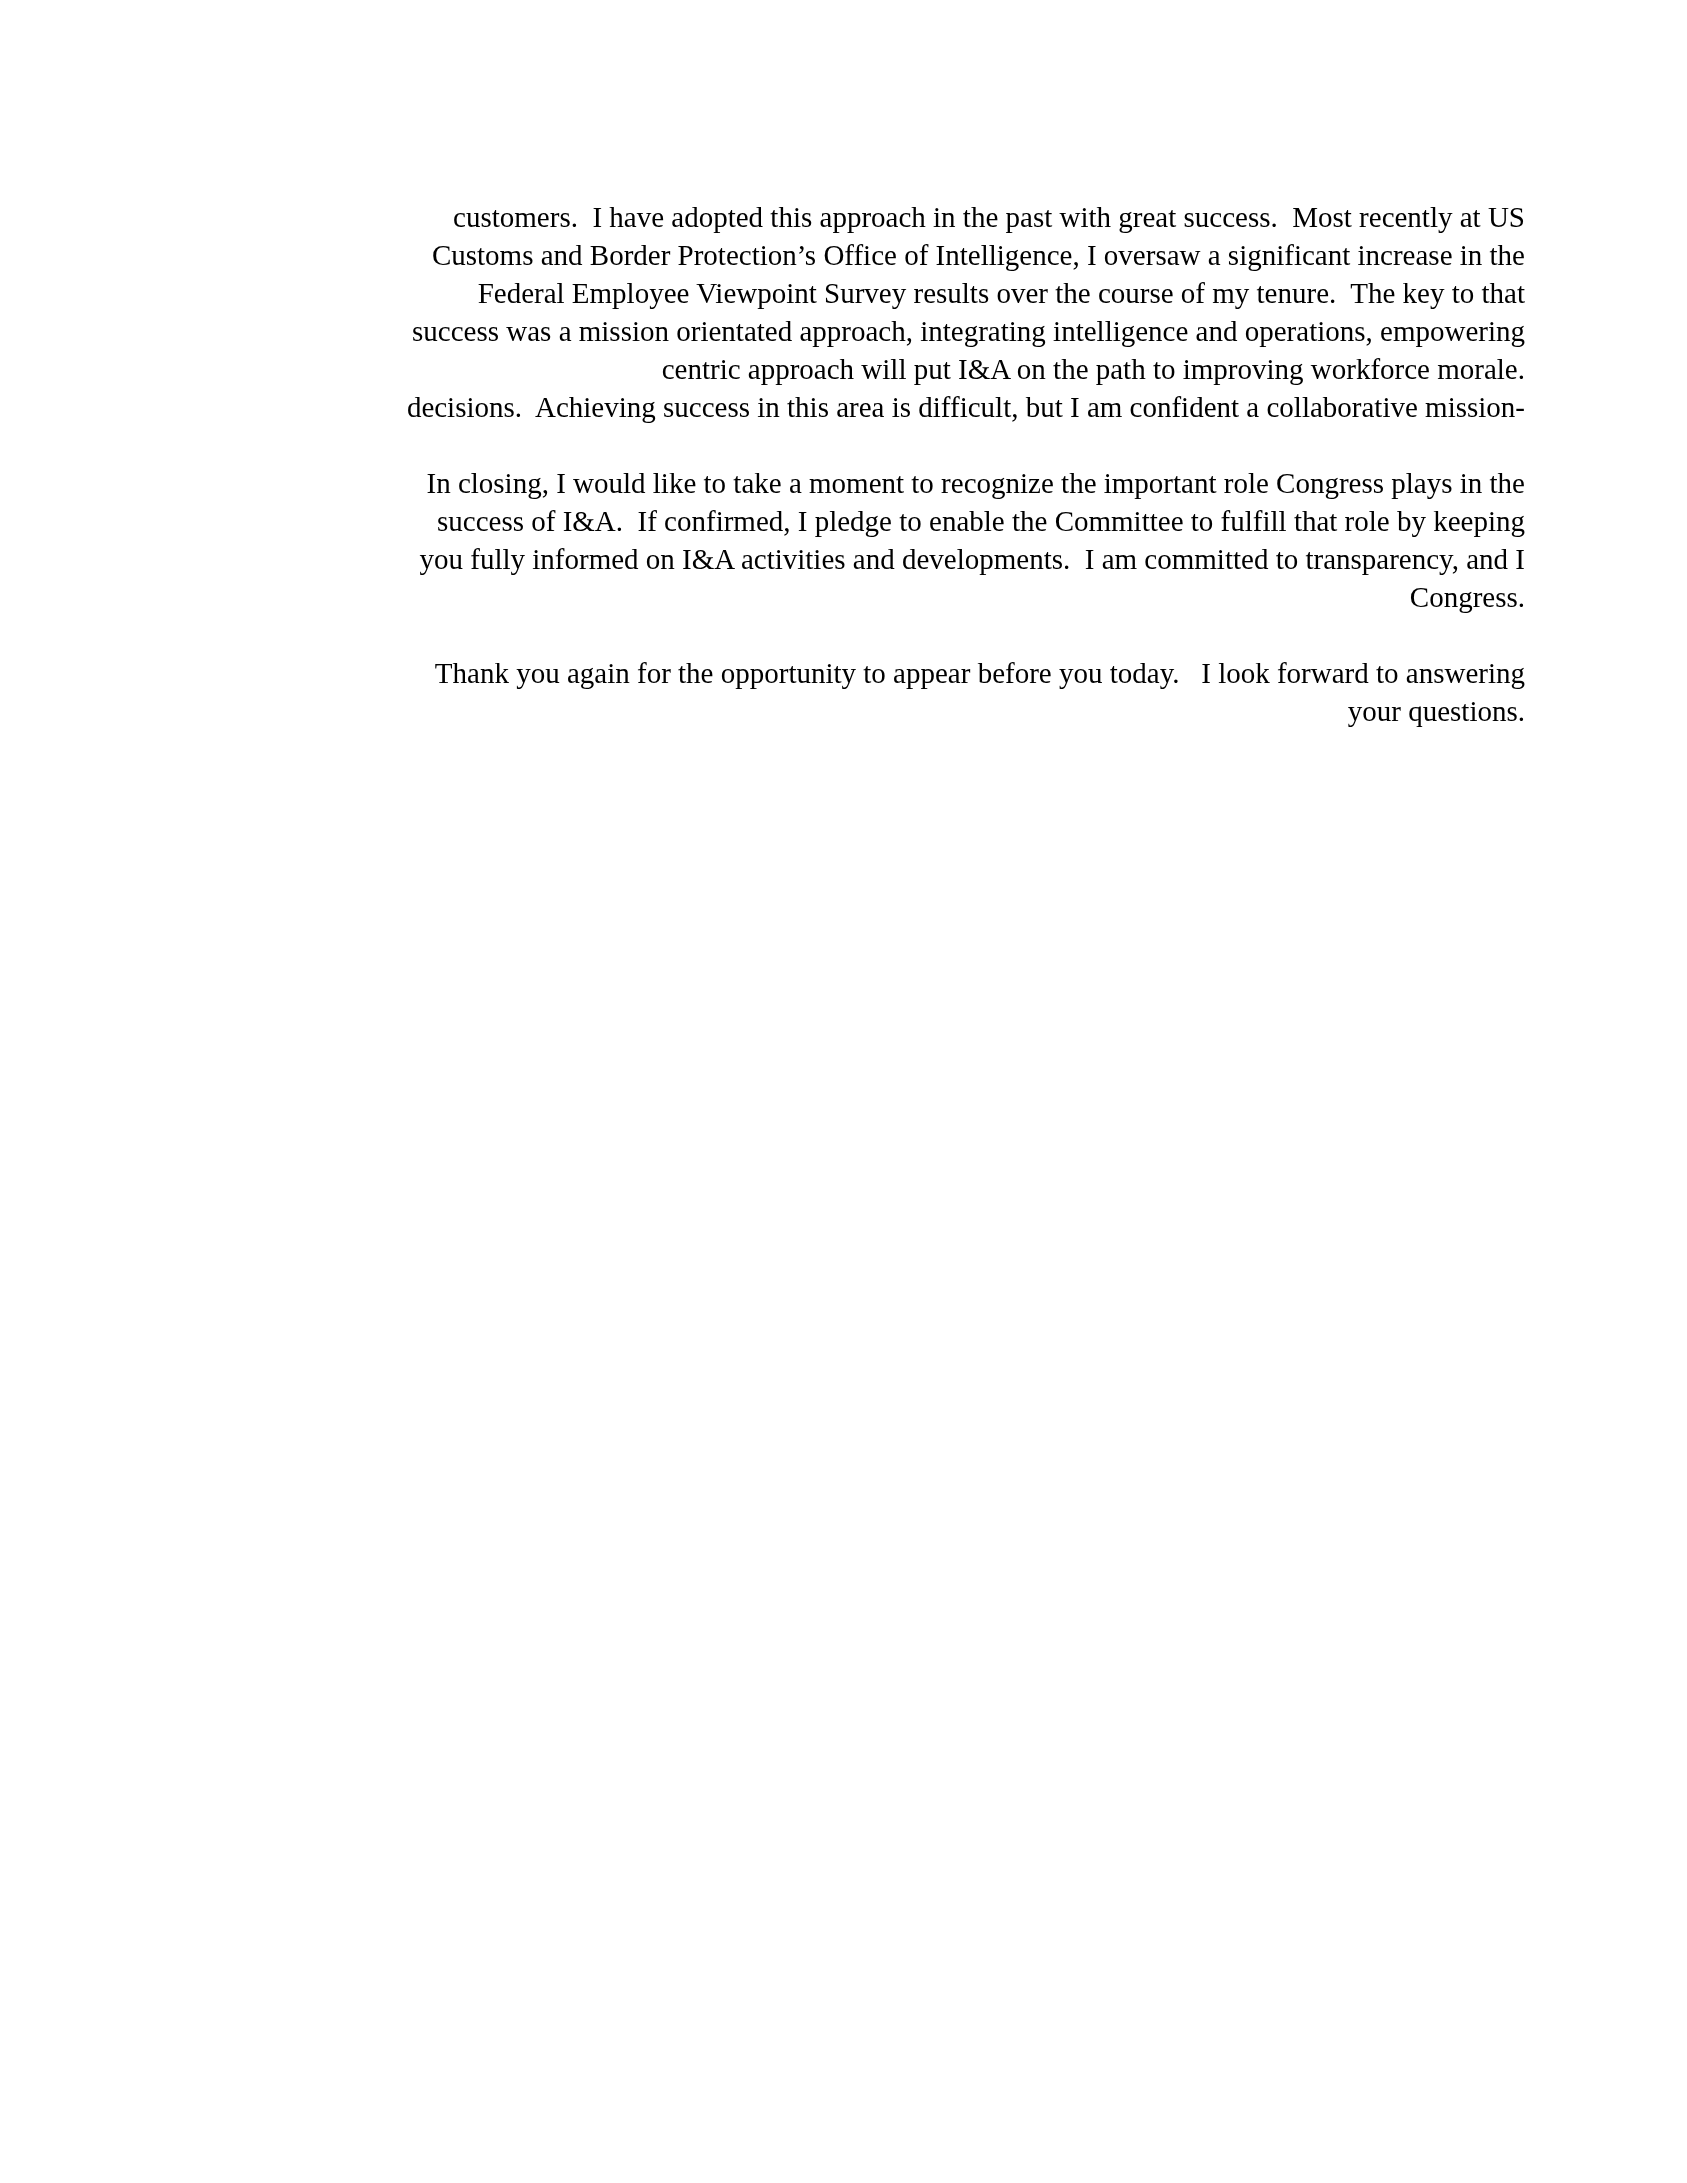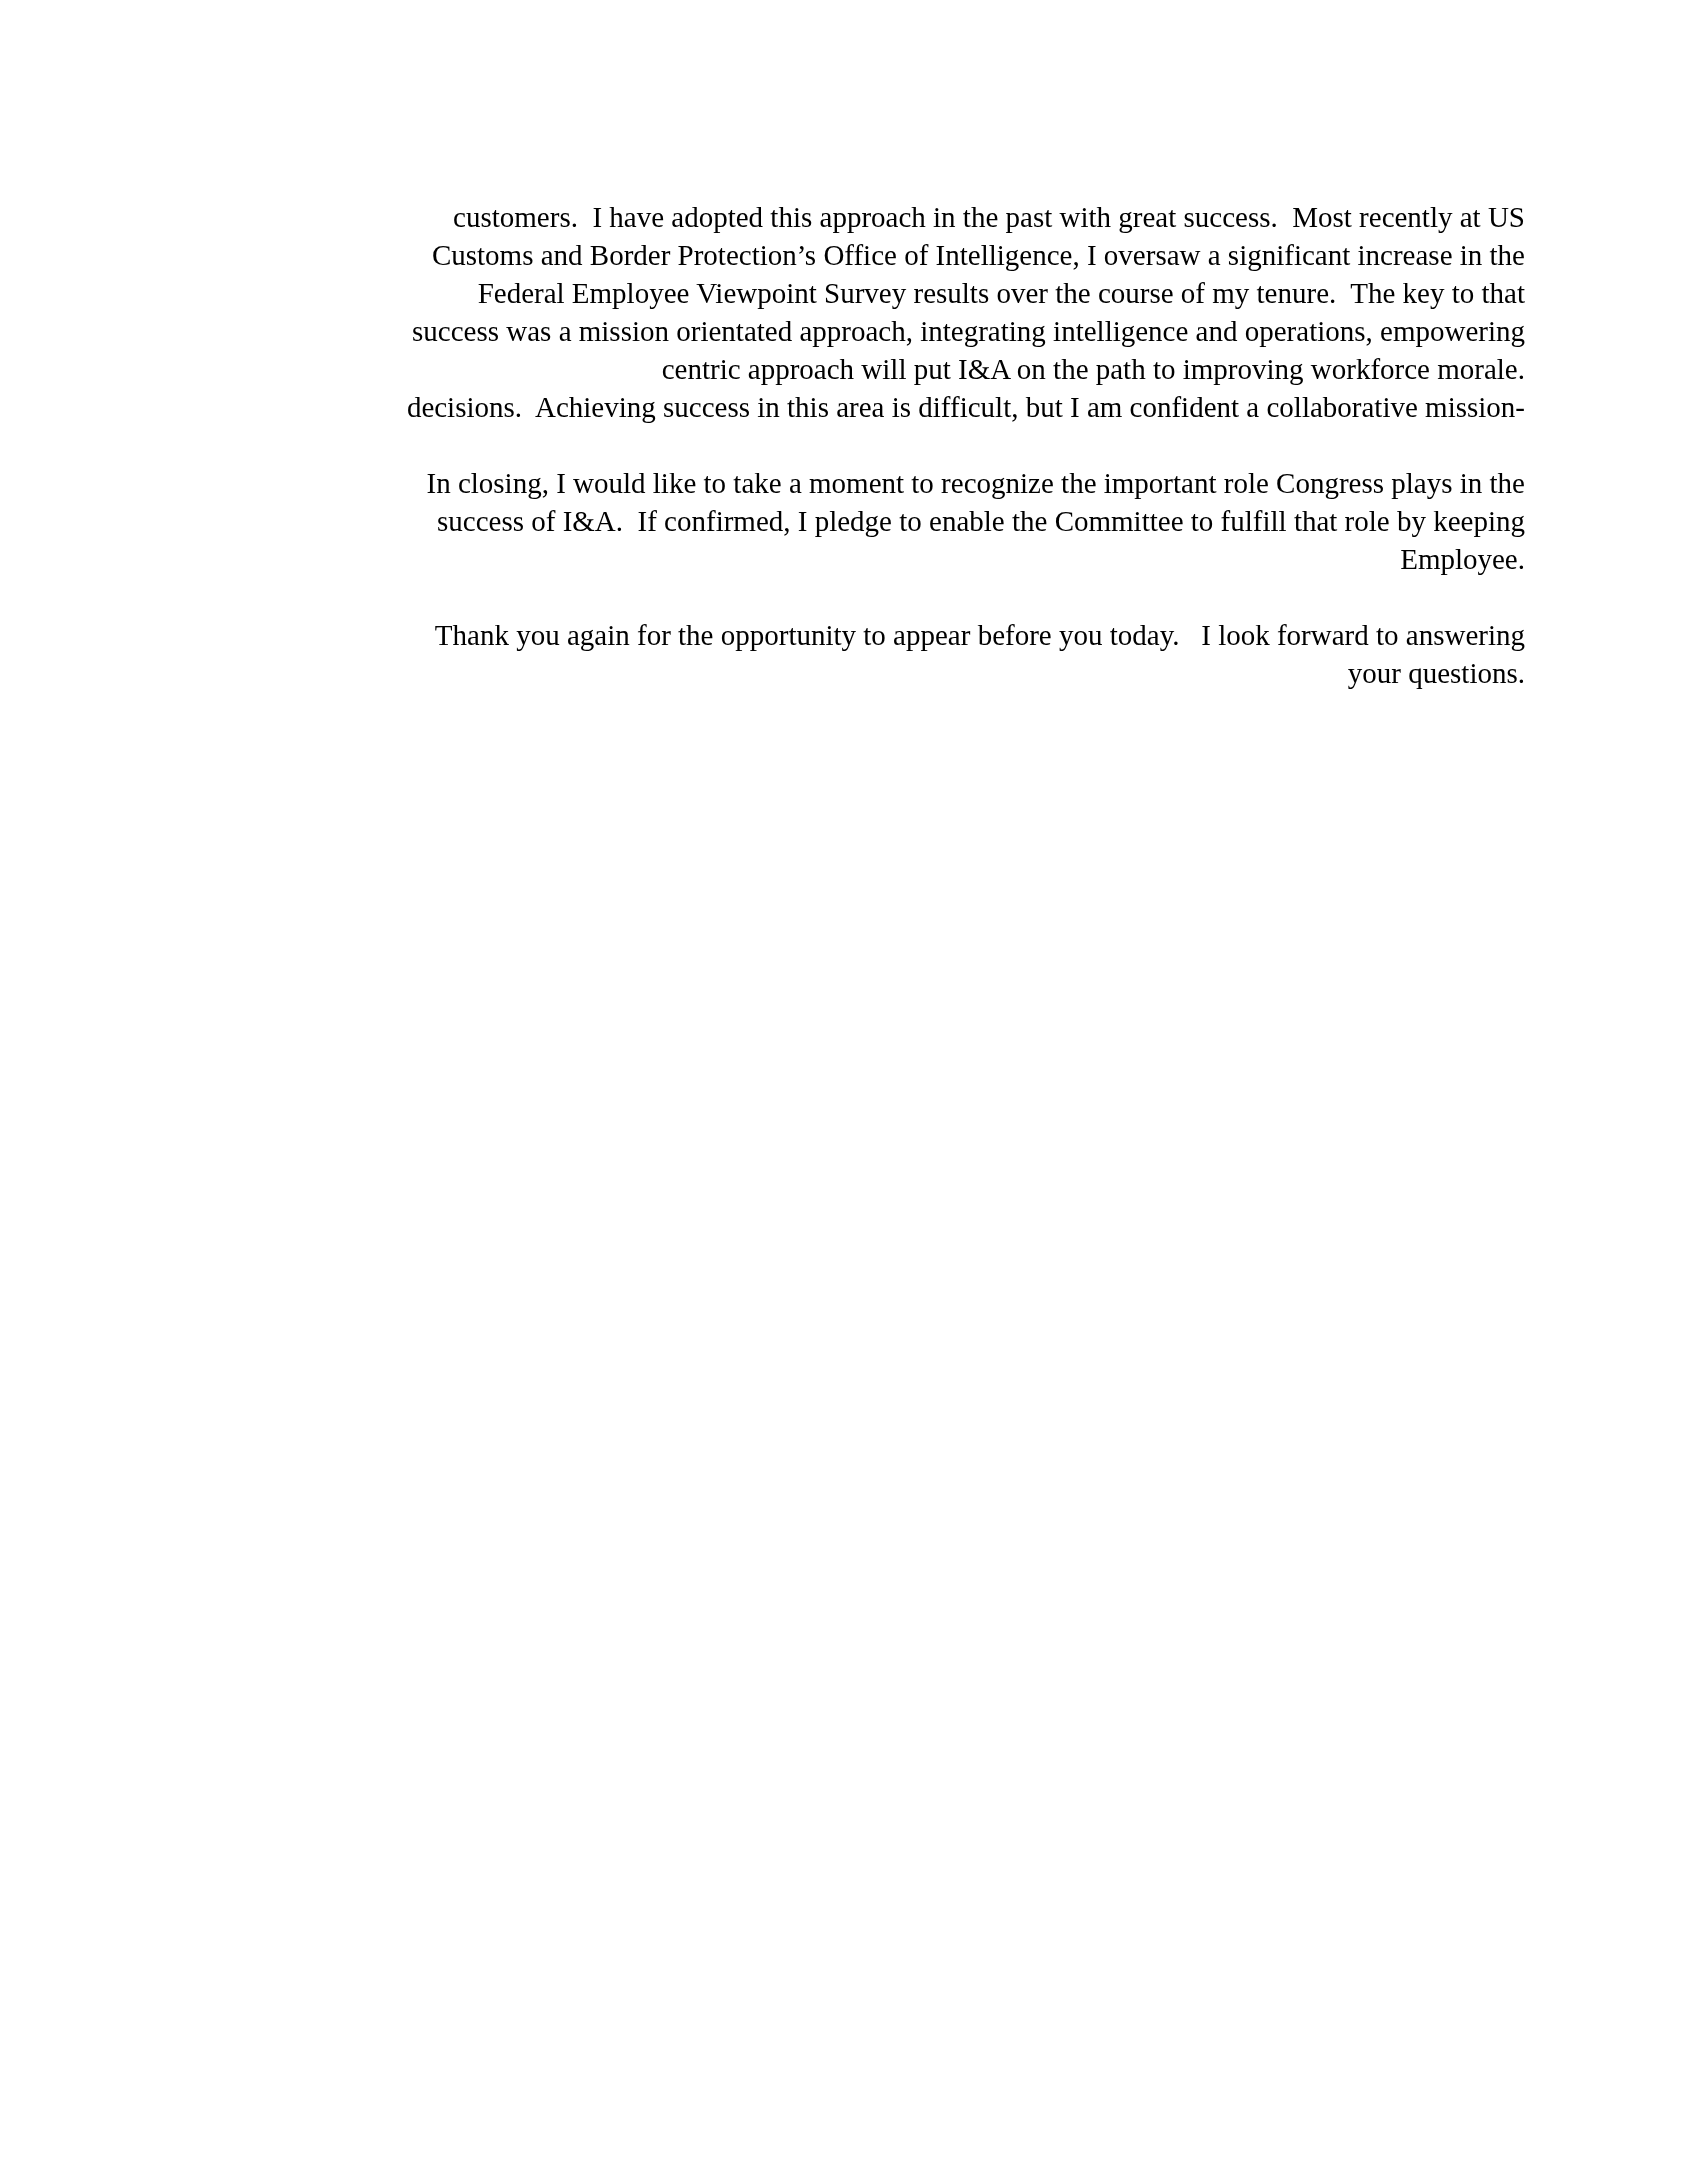--- a/index.html
+++ b/index.html
@@ -48,21 +48,22 @@
       <div class="line">Customs and Border Protection’s Office of Intelligence, I oversaw a significant increase in the</div>
       <div class="line">Federal Employee Viewpoint Survey results over the course of my tenure.  The key to that</div>
       <div class="line">success was a mission orientated approach, integrating intelligence and operations, empowering</div>
       <div class="line">centric approach will put I&amp;A on the path to improving workforce morale.</div>
       <div class="line">decisions.  Achieving success in this area is difficult, but I am confident a collaborative mission-</div>
     </div>
 
     <div class="paragraph">
       <div class="line">In closing, I would like to take a moment to recognize the important role Congress plays in the</div>
       <div class="line">success of I&amp;A.  If confirmed, I pledge to enable the Committee to fulfill that role by keeping</div>
-      <div class="line">Employee.</div>
+      <div class="line">you fully informed on I&amp;A activities and developments.  I am committed to transparency, and I</div>
+      <div class="line">Congress.</div>
     </div>
 
     <div class="paragraph">
       <div class="line">Thank you again for the opportunity to appear before you today.   I look forward to answering</div>
       <div class="line">your questions.</div>
     </div>
 
   </div>
 </div>
 

